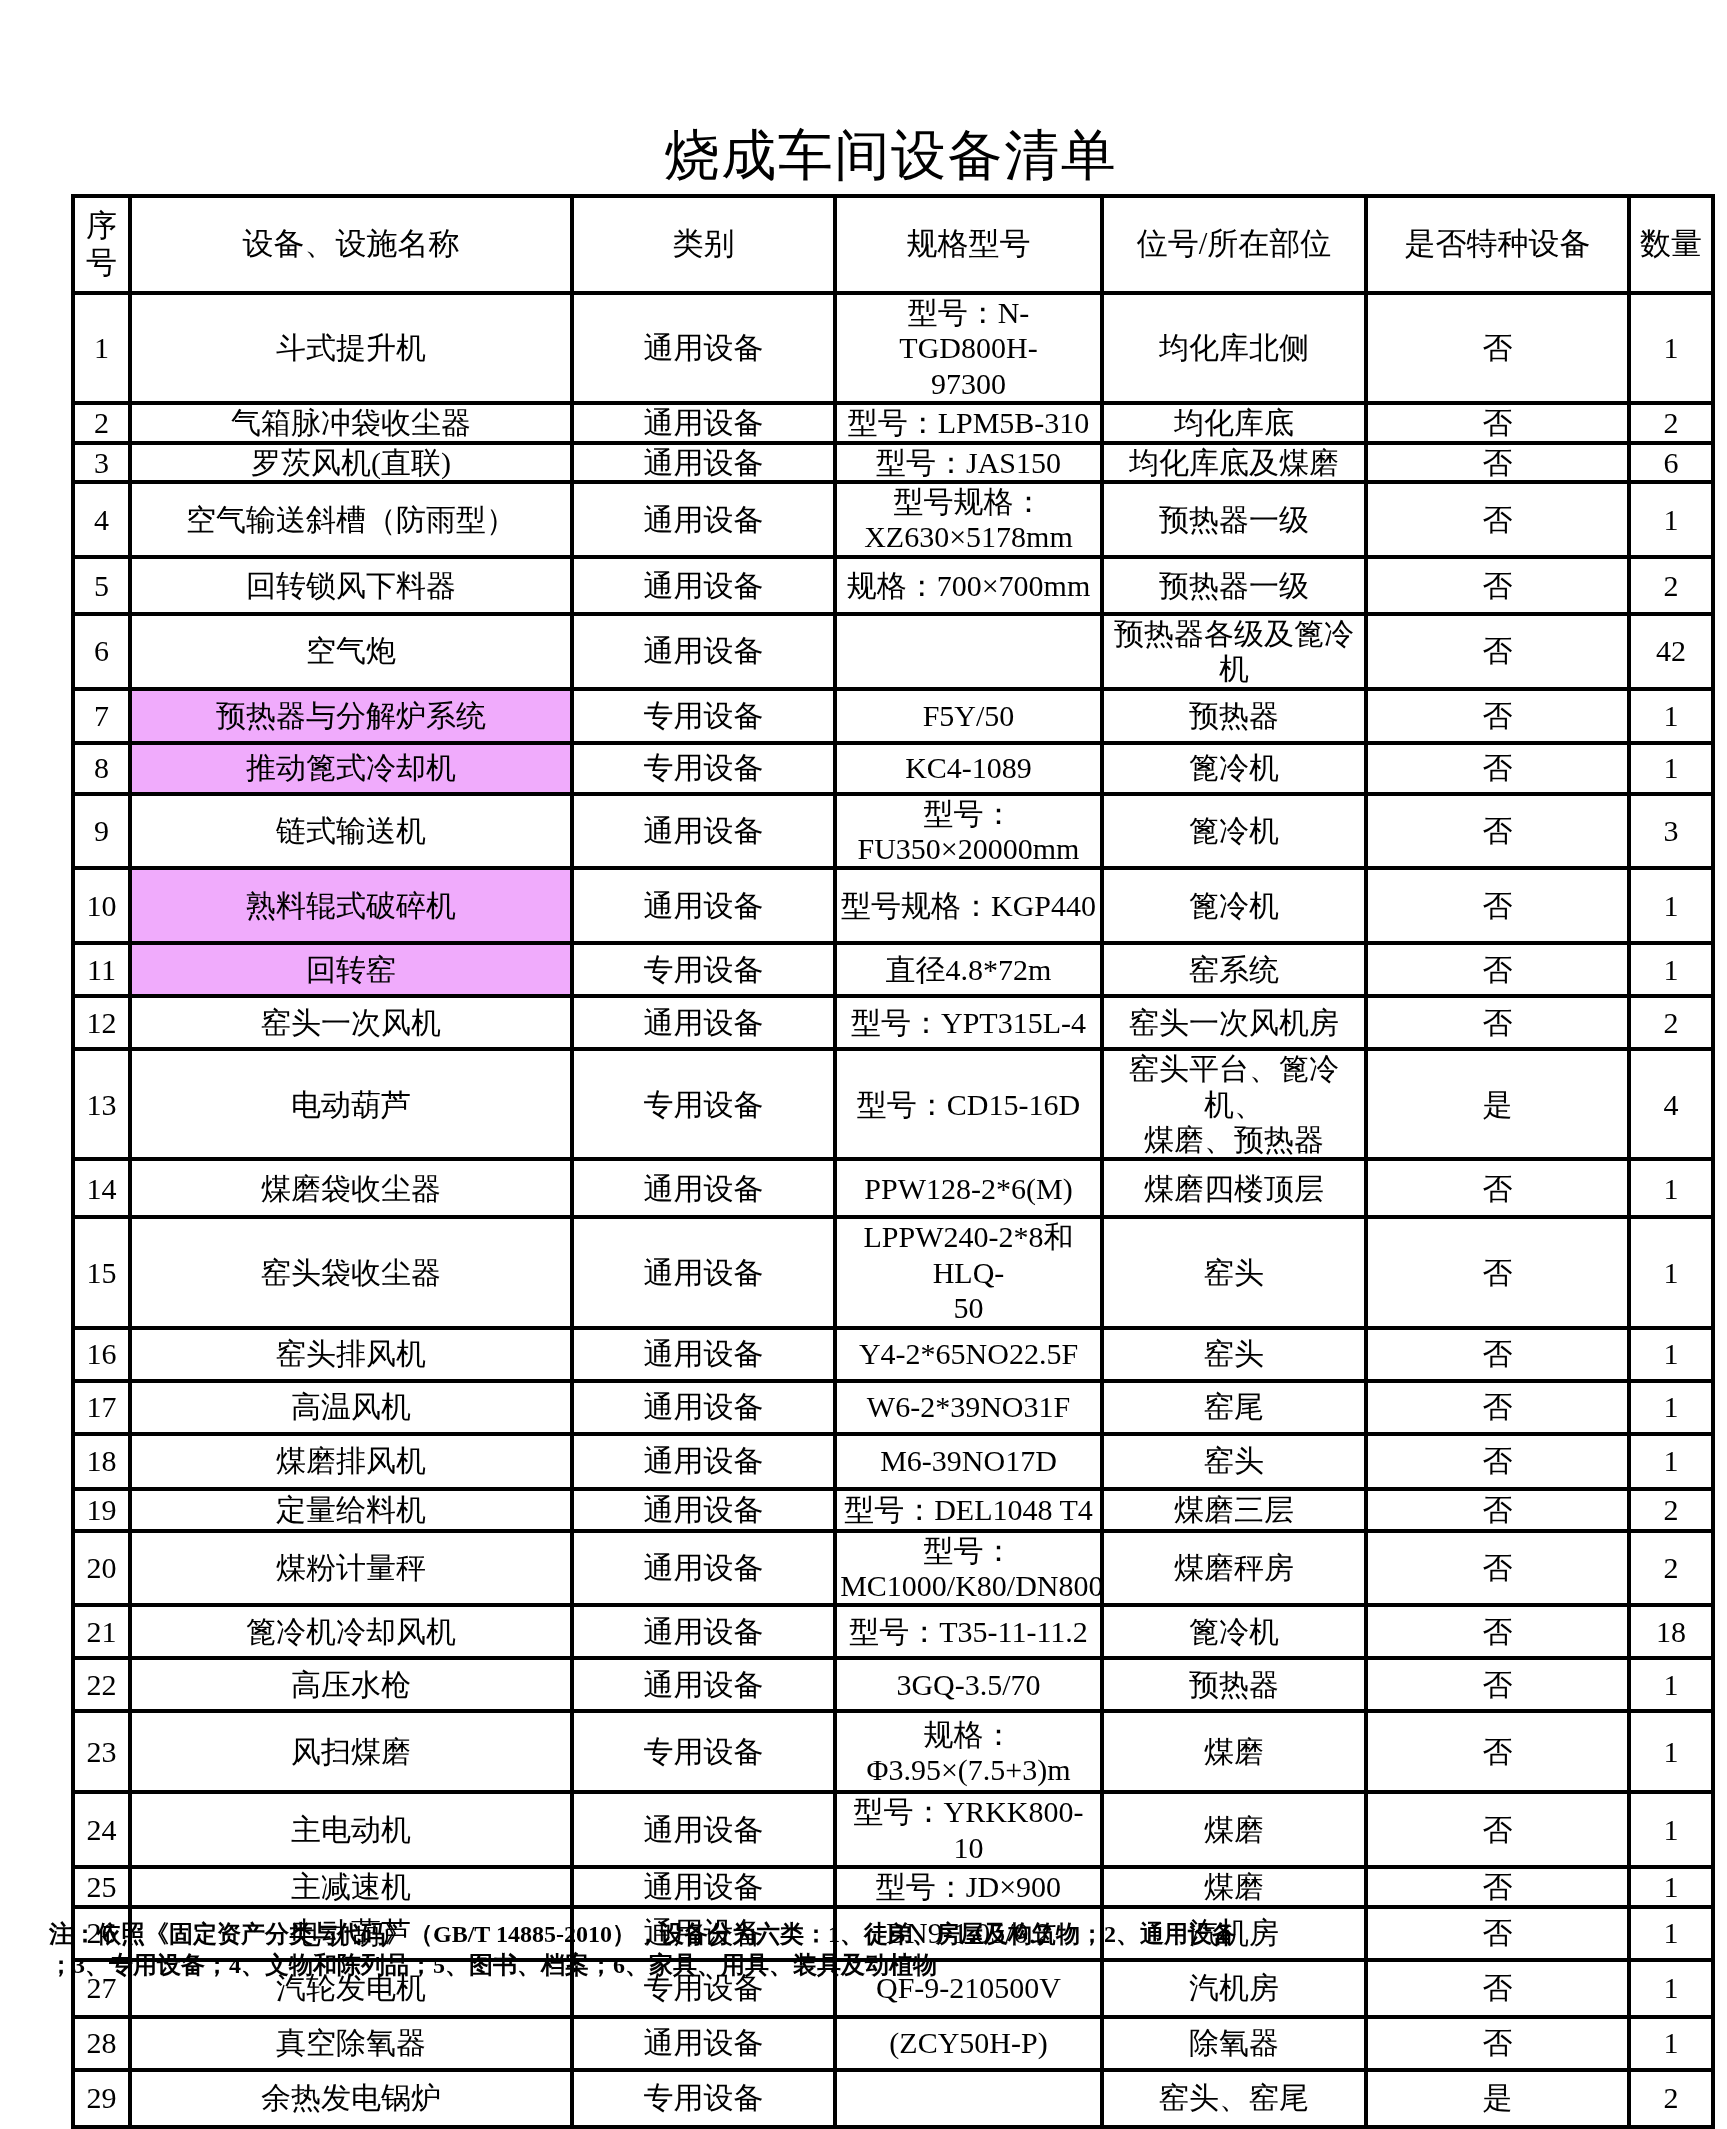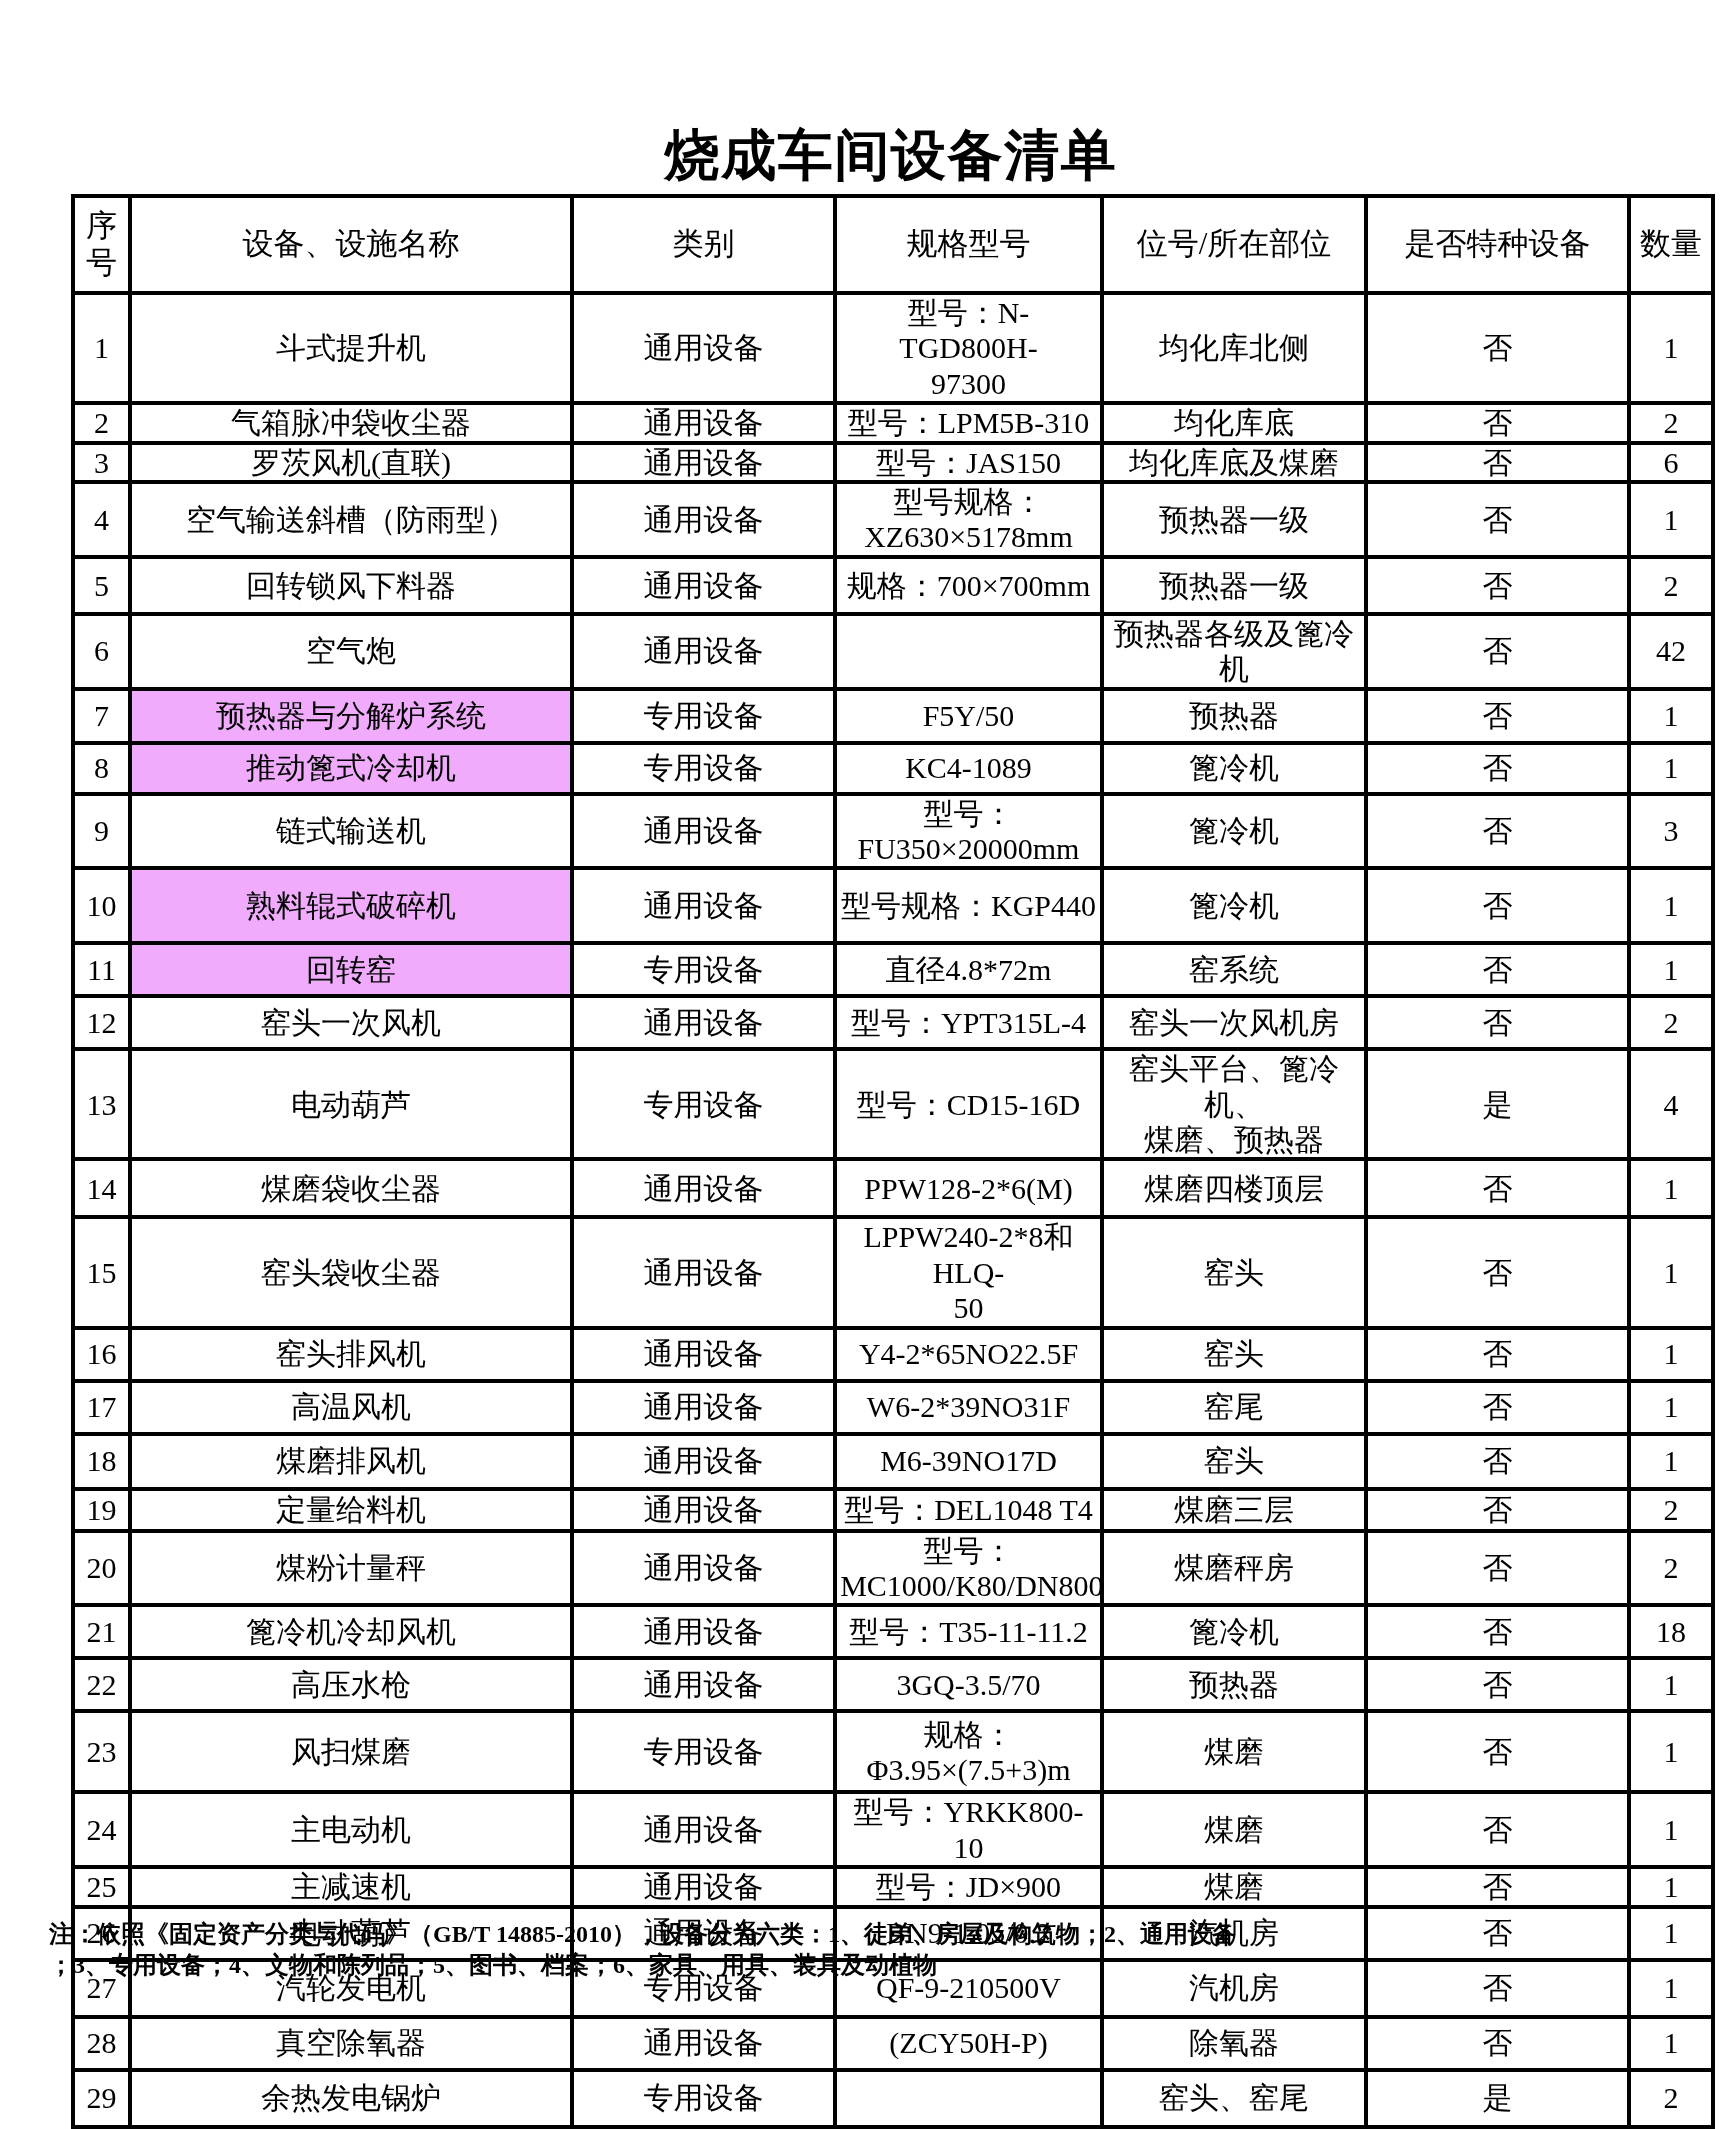--- a/index.html
+++ b/index.html
@@ -8,21 +8,21 @@
     background:#ffffff;
     font-family:"Liberation Serif","DejaVu Serif",serif;
     color:#000;
     position:relative;
   }
   .page-title{
     position:absolute;
     left:71px;top:123px;width:1640px;
     text-align:center;
     font-family:"Liberation Sans","DejaVu Sans",sans-serif;
-    font-weight:bold;
+    font-weight:normal;
     font-size:55px;
     line-height:65px;
     letter-spacing:1.6px;
   }
   table.equip{
     position:absolute;
     left:71px;top:194px;
     width:1640px;
     border-collapse:collapse;
     table-layout:fixed;

